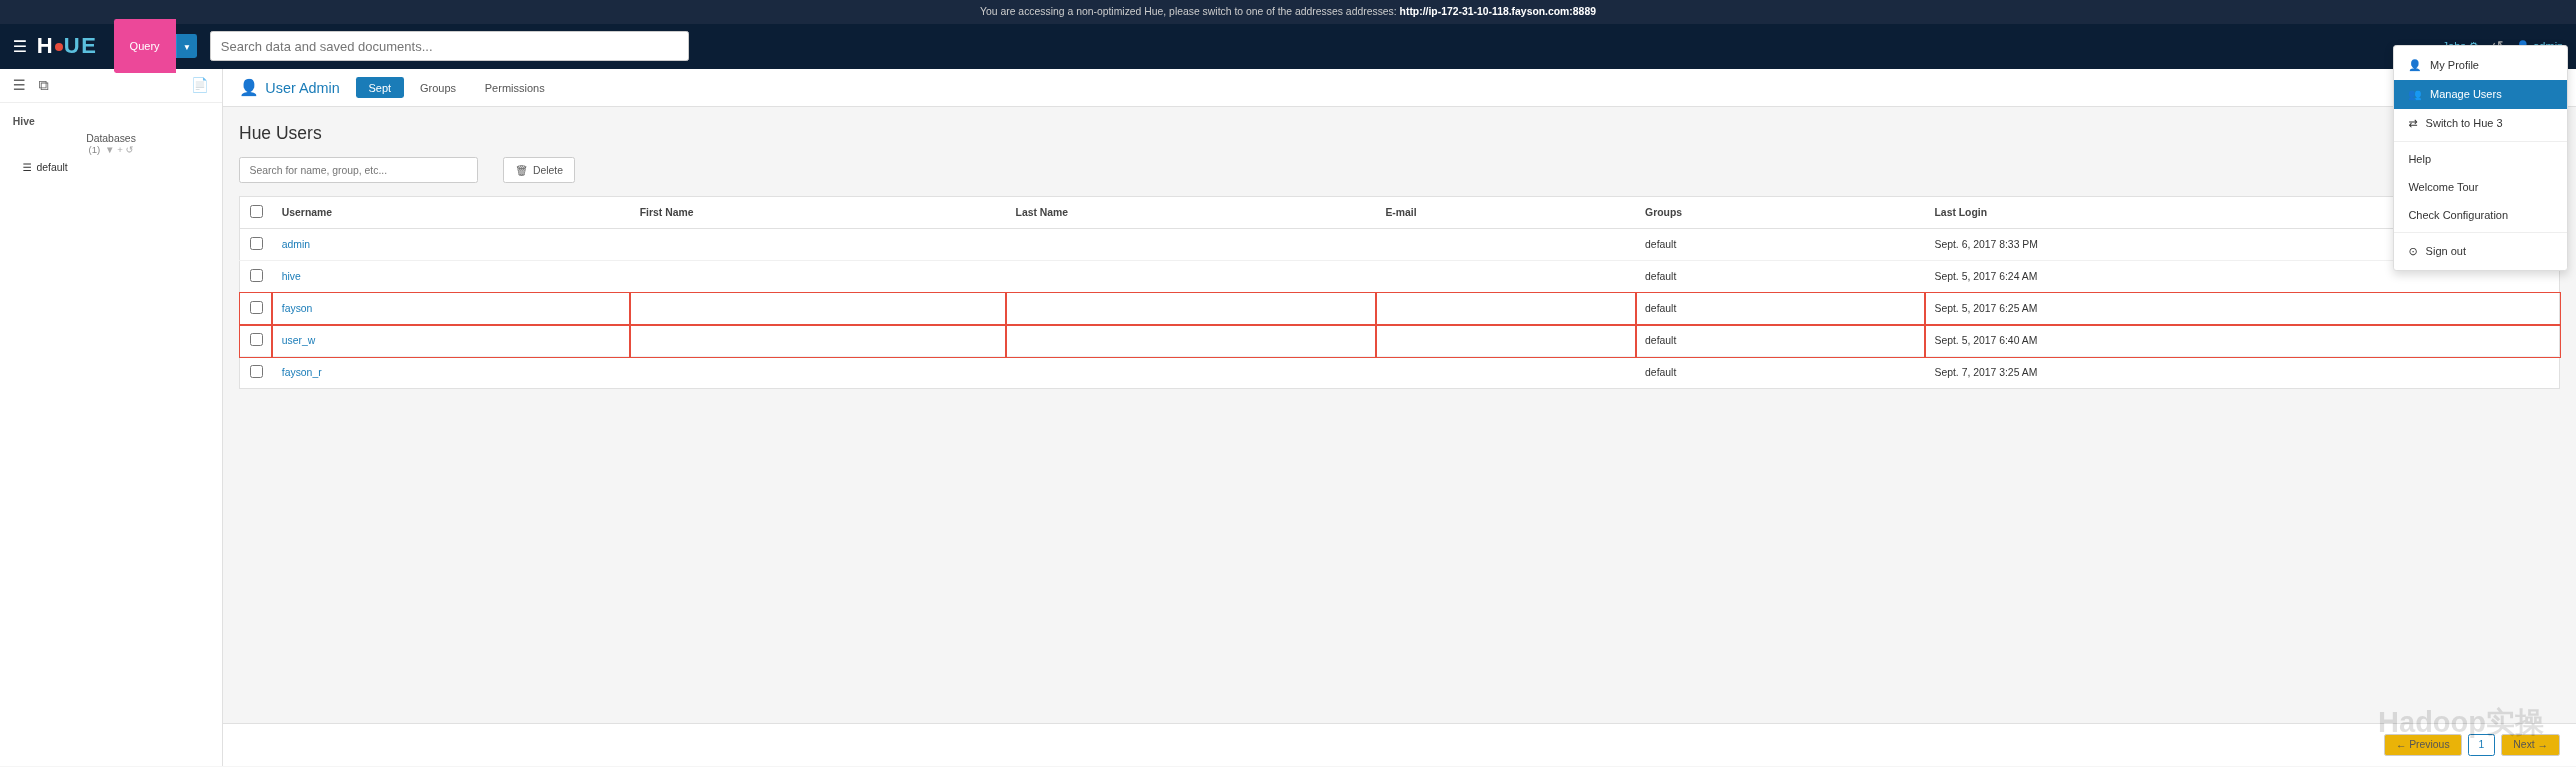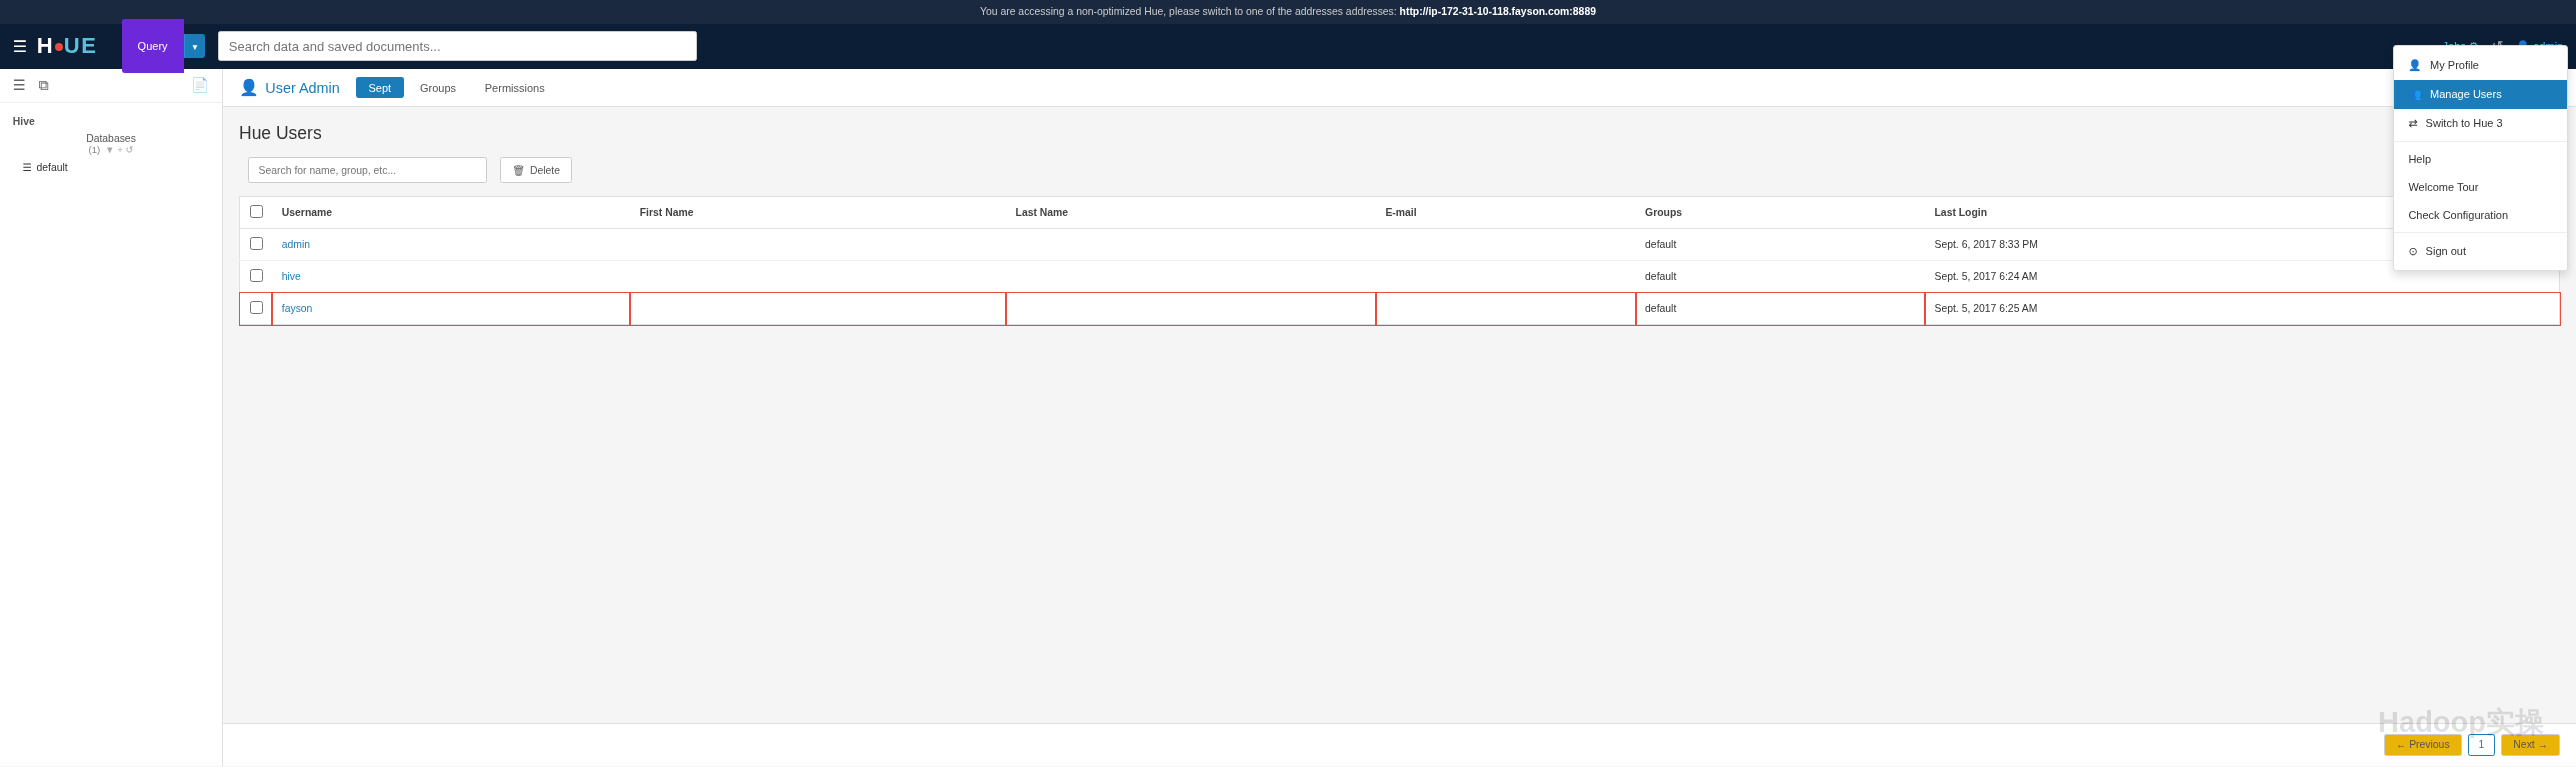--- a/index.html
+++ b/index.html
@@ -54,29 +54,28 @@
       margin: 0 0.8px;
       vertical-align: middle;
     }
 
     .query-btn-group {
       display: flex;
       align-items: center;
       margin-right: 12.8px;
     }
     .query-btn {
-      background: #6d28d9;
+      background: #ec4899;
       color: #fff;
       border: none;
       padding: 21px 16px;
       font-size: 11px;
       cursor: pointer;
       border-radius: 2.4px 0 0 2.4px;
       font-weight: 500;
-      margin-left: 8px;
     }
     .query-dropdown {
       background: #1a7cb8;
       color: #fff;
       border: none;
       border-left: 0.8px solid #2590d0;
       padding: 6.4px 8px;
       cursor: pointer;
       border-radius: 0 2.4px 2.4px 0;
       font-size: 9.6px;
@@ -232,23 +231,22 @@
       flex: 1;
     }
     .page-title {
       font-size: 17.5px;
       font-weight: 400;
       color: #333;
       margin-bottom: 12.8px;
     }
     .toolbar {
       display: flex;
-      gap: 13px;
+      gap: 25px;
       margin-bottom: 12.8px;
-      margin-left: 9px;
     }
     .search-input {
       padding: 6.4px 9.6px;
       border: 0.8px solid #ccc;
       border-radius: 2.4px;
       width: 239px;
       font-size: 10.4px;
       outline: none;
     }
     .delete-btn {
@@ -508,20 +506,38 @@
             </tr>
             <tr class="row-highlighted">
               <td><input type="checkbox" style=""></td>
               <td><a href="#" class="username-link">fayson</a></td>
               <td></td>
               <td></td>
               <td></td>
               <td>default</td>
               <td>Sept. 5, 2017 6:25 AM</td>
             </tr>
+            <tr class="row-highlighted">
+              <td><input type="checkbox" style=""></td>
+              <td><a href="#" class="username-link">user_w</a></td>
+              <td></td>
+              <td></td>
+              <td></td>
+              <td>default</td>
+              <td>Sept. 5, 2017 6:40 AM</td>
+            </tr>
+            <tr>
+              <td><input type="checkbox" style=""></td>
+              <td><a href="#" class="username-link">fayson_r</a></td>
+              <td></td>
+              <td></td>
+              <td></td>
+              <td>default</td>
+              <td>Sept. 7, 2017 3:25 AM</td>
+            </tr>
           </tbody>
       </table>
     </div>
 
     <div class="pagination">
       <button class="page-btn">← Previous</button>
       <span class="page-num">1</span>
       <button class="page-btn">Next →</button>
     </div>
   </main>

